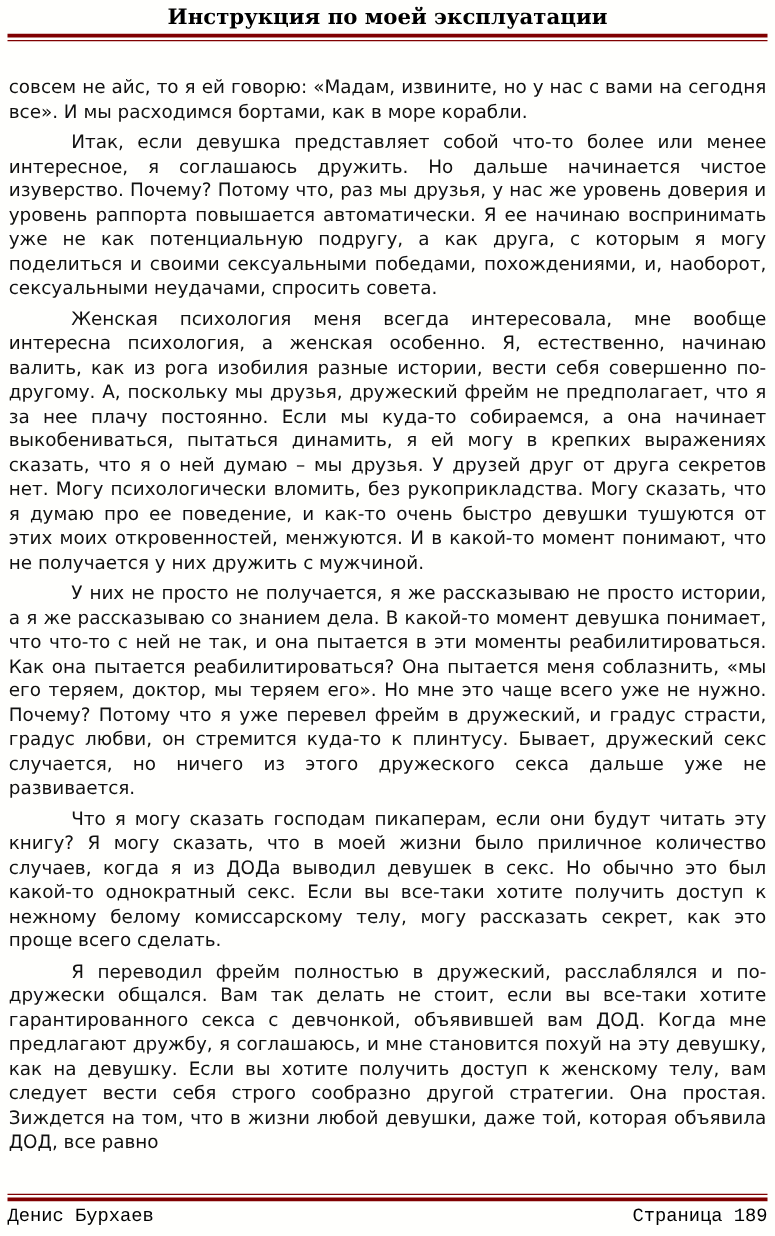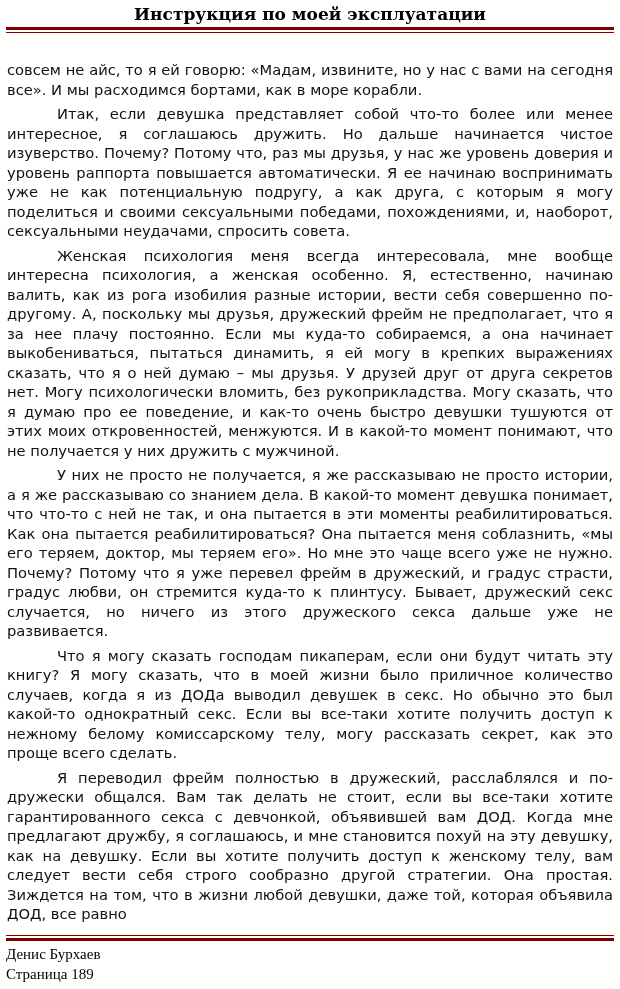--- a/index.html
+++ b/index.html
@@ -62,26 +62,25 @@
     margin-top: 0;
     text-indent: 0;
   }
   
   .footer {
     padding: 0 6px 5px 6px;
   }
   .footer-row {
     display: flex;
     justify-content: space-between;
-    font-family: Liberation Serif, serif;
+    font-family: Liberation Mono, monospace;
     font-size: 15px;
     line-height: 20px;
     margin-top: 3px;
     color: #000000;
-    flex-direction: column;
   }
 </style>
 </head>
 <body>
 
 <div class="page">
 
   <div class="header">
     <div class="header-title">Инструкция по моей эксплуатации</div>
     <div class="rule rule-top"></div>

